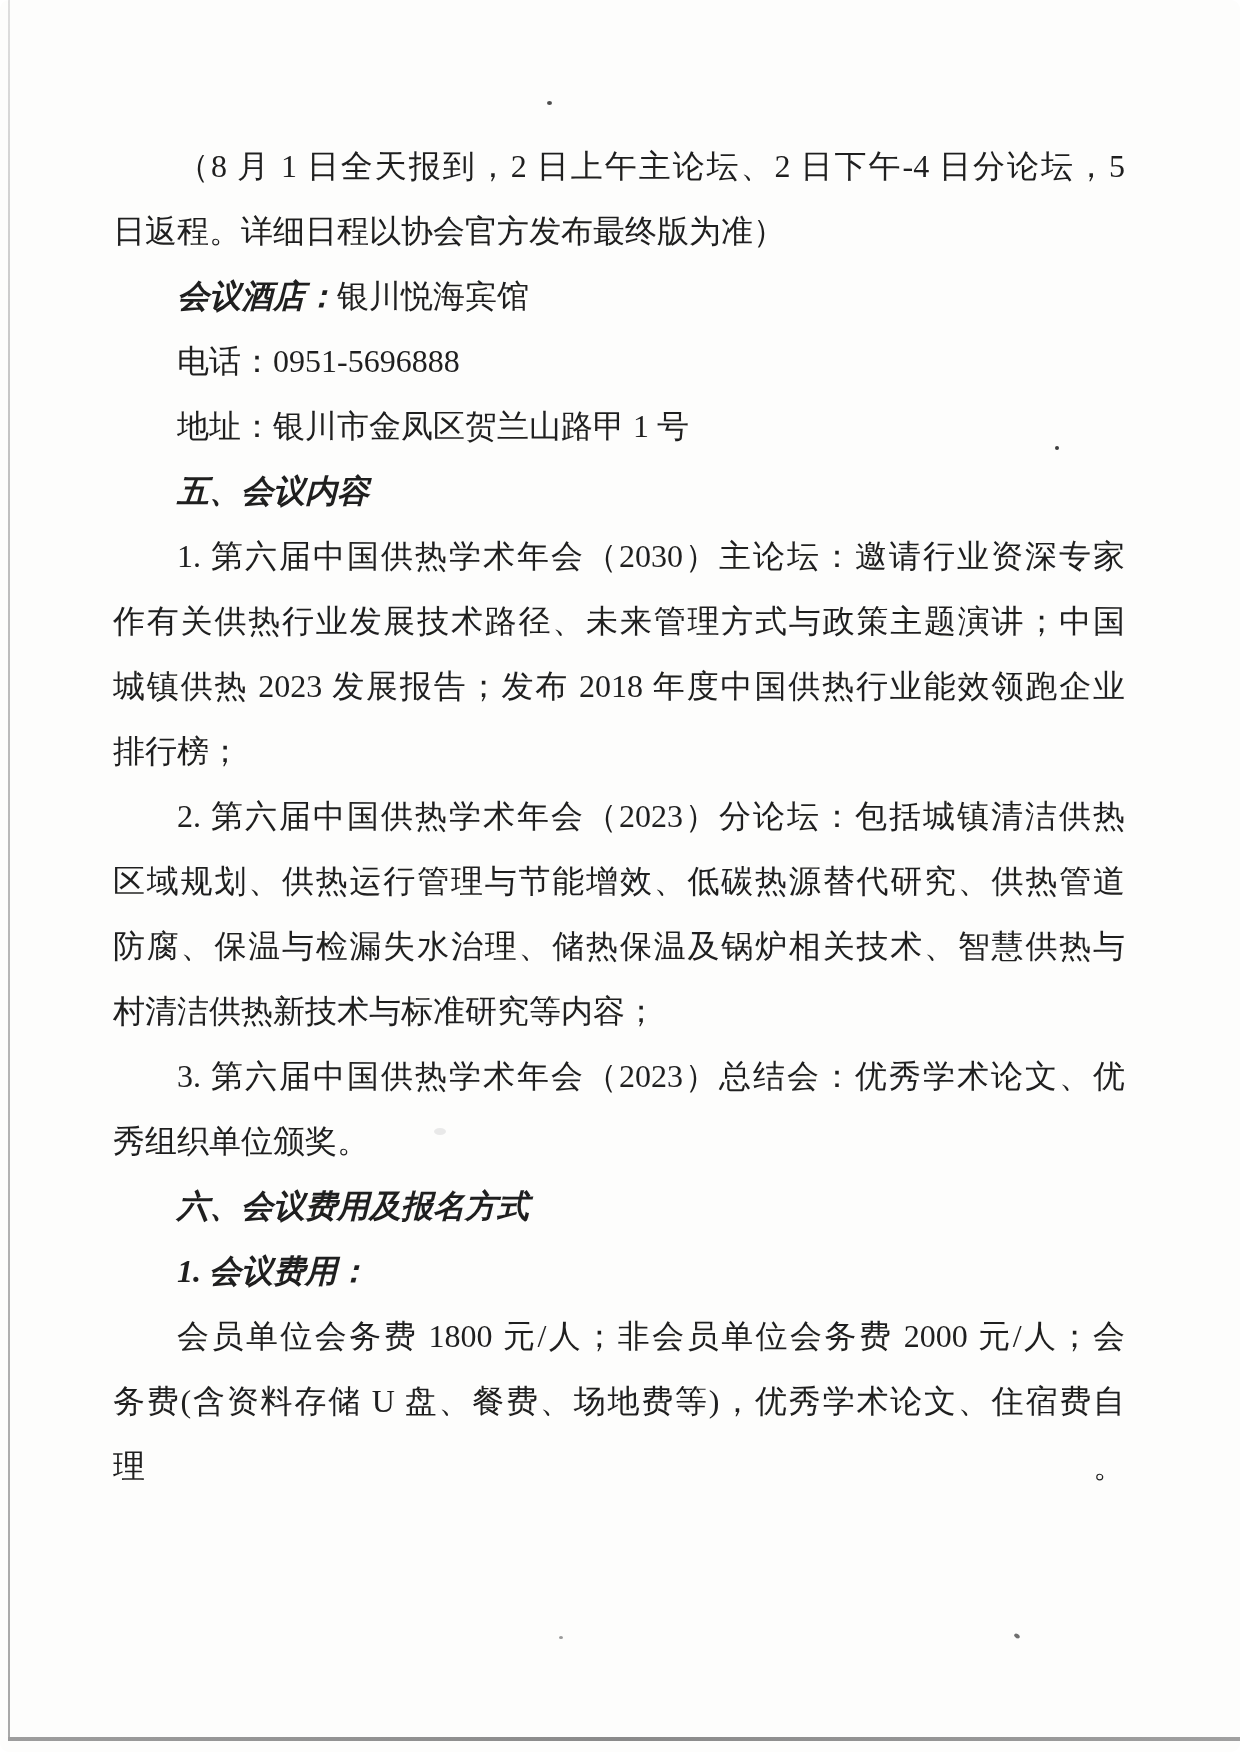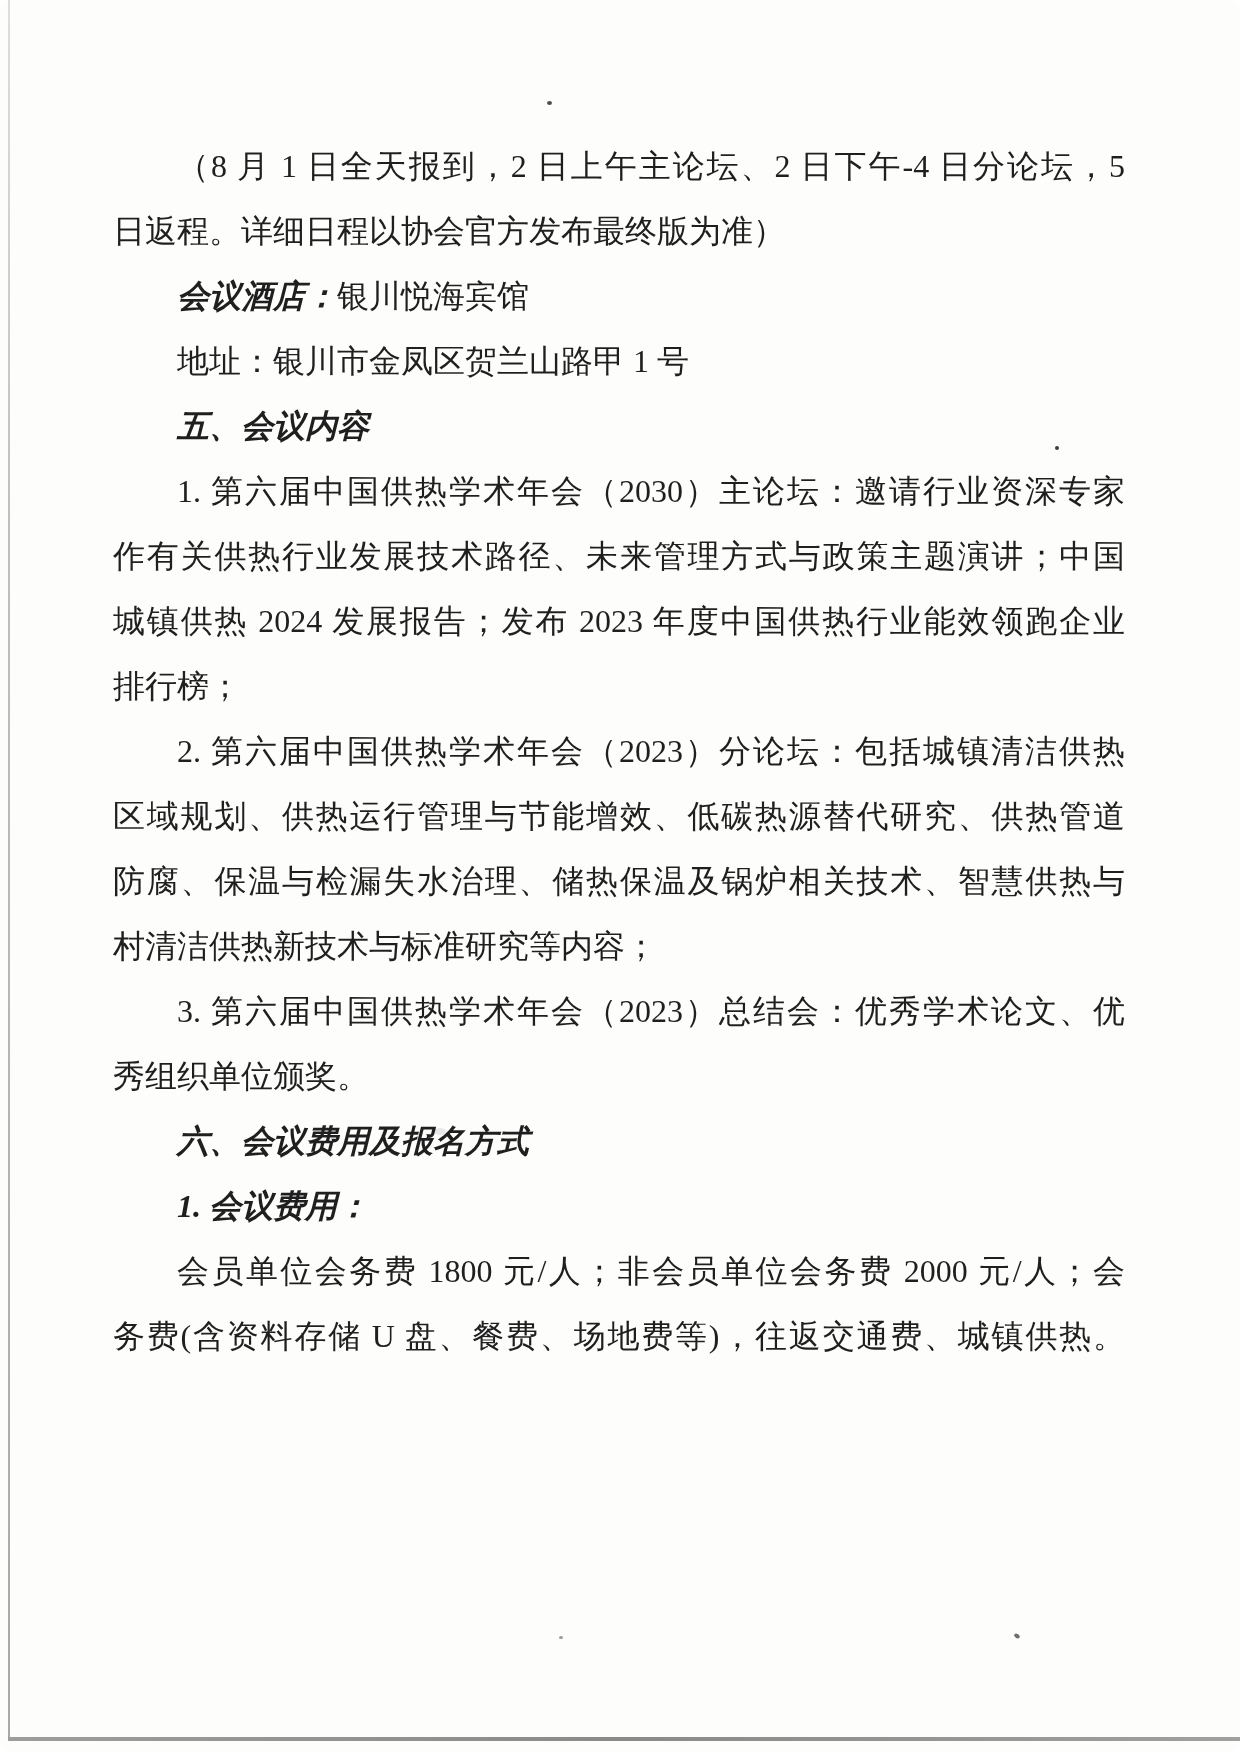--- a/index.html
+++ b/index.html
@@ -65,30 +65,31 @@
   <div class="speck s5"></div>
 
   <div class="doc">
 
     <div class="line indent justify"><span class="b"></span><span>（8 月 1 日全天报到，2 日上午主论坛、2 日下午-4 日分论坛，5</span></div>
 
     <div class="line"><span class="b"></span><span>日返程。详细日程以协会官方发布最终版为准）</span></div>
 
     <div class="line indent"><span class="b">会议酒店：</span><span>银川悦海宾馆</span></div>
 
+    <div class="line indent"><span class="b"></span><span>电话：0951-5696888</span></div>
 
     <div class="line indent"><span class="b"></span><span>地址：银川市金凤区贺兰山路甲 1 号</span></div>
 
     <div class="line indent"><span class="b">五、会议内容</span><span></span></div>
 
     <div class="line indent justify"><span class="b"></span><span>1. 第六届中国供热学术年会（2030）主论坛：邀请行业资深专家</span></div>
 
     <div class="line justify"><span class="b"></span><span>作有关供热行业发展技术路径、未来管理方式与政策主题演讲；中国</span></div>
 
-    <div class="line justify"><span class="b"></span><span>城镇供热 2024 发展报告；发布 2023 年度中国供热行业能效领跑企业</span></div>
+    <div class="line justify"><span class="b"></span><span>城镇供热 2023 发展报告；发布 2018 年度中国供热行业能效领跑企业</span></div>
 
     <div class="line"><span class="b"></span><span>排行榜；</span></div>
 
     <div class="line indent justify"><span class="b"></span><span>2. 第六届中国供热学术年会（2023）分论坛：包括城镇清洁供热</span></div>
 
     <div class="line justify"><span class="b"></span><span>区域规划、供热运行管理与节能增效、低碳热源替代研究、供热管道</span></div>
 
     <div class="line justify"><span class="b"></span><span>防腐、保温与检漏失水治理、储热保温及锅炉相关技术、智慧供热与</span></div>
 
 
@@ -98,16 +99,16 @@
     <div class="line indent justify"><span class="b"></span><span>3. 第六届中国供热学术年会（2023）总结会：优秀学术论文、优</span></div>
 
     <div class="line"><span class="b"></span><span>秀组织单位颁奖。</span></div>
 
     <div class="line indent"><span class="b">六、会议费用及报名方式</span><span></span></div>
 
     <div class="line indent"><span class="b">1. 会议费用：</span><span></span></div>
 
     <div class="line indent justify"><span class="b"></span><span>会员单位会务费 1800 元/人；非会员单位会务费 2000 元/人；会</span></div>
 
-    <div class="line justify"><span class="b"></span><span>务费(含资料存储 U 盘、餐费、场地费等)，往返交通费、城镇供热。</span></div>
+    <div class="line justify"><span class="b"></span><span>务费(含资料存储 U 盘、餐费、场地费等)，优秀学术论文、住宿费自理。</span></div>
 
   </div>
 </div>
 
 </body></html>

